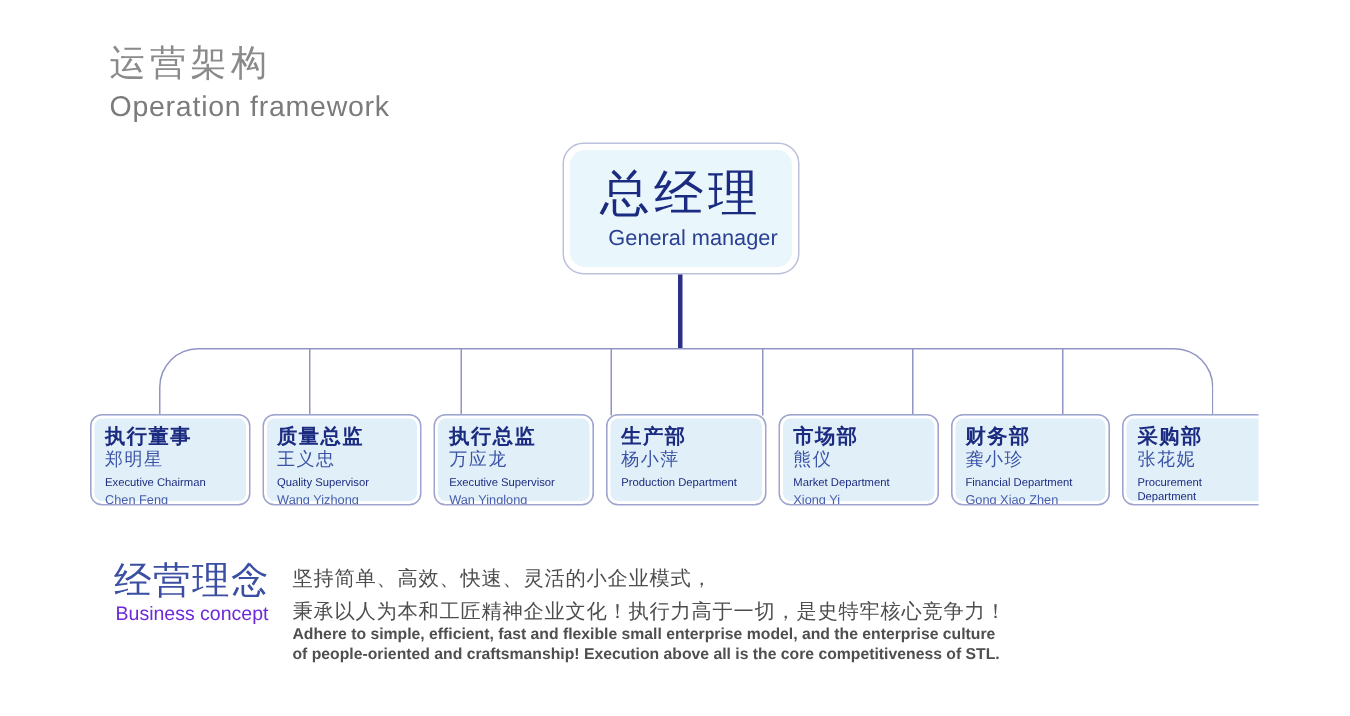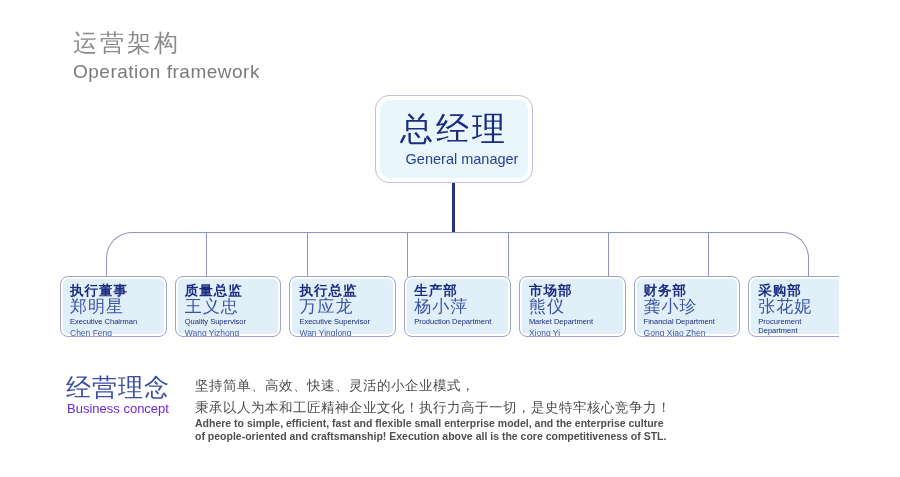--- a/index.html
+++ b/index.html
@@ -66,26 +66,26 @@
   .dept-box {
     flex: 1; height: 61px;
     background: #e1eff8;
     border: 1px solid #9fa4cf;
     border-radius: 8px;
     box-shadow: inset 0 0 0 2px #ffffff;
     padding: 6px 14px 0 9px;
     overflow: hidden;
   }
   .dept-cn-title { font-size: 13.5px; font-weight: bold; color: #1b2b80; line-height: 15px; letter-spacing: 1px; }
-  .dept-cn-name  { font-size: 17px; color: #3a53a6; line-height: 15px; margin-top: 1px; letter-spacing: 1px; }
+  .dept-cn-name  { font-size: 12px; color: #3a53a6; line-height: 15px; margin-top: 1px; letter-spacing: 1px; }
   .dept-en-title { font-size: 7.5px;  font-weight: normal; color: #1b2b80; line-height: 9px; margin-top: 3px; }
   .dept-en-name  { font-size: 8.5px;  color: #445cab; line-height: 10px; margin-top: 2px; }
 
   
-  .concept-label { position: absolute; left: 66px; top: 373px; text-align: center; }
+  .concept-label { position: absolute; left: 76px; top: 373px; text-align: center; }
   .concept-label .cn {
     font-size: 25px; color: #3b4fa2; letter-spacing: 1px; line-height: 28px;
   }
   .concept-label .en {
     font-size: 13px; color: #6d28d9; line-height: 15px; margin-top: 0px;
   }
   .concept-cn {
     position: absolute; left: 195px; top: 375px;
     font-size: 13.5px; color: #4d4d4d; line-height: 22px; letter-spacing: 0.5px;
   }

